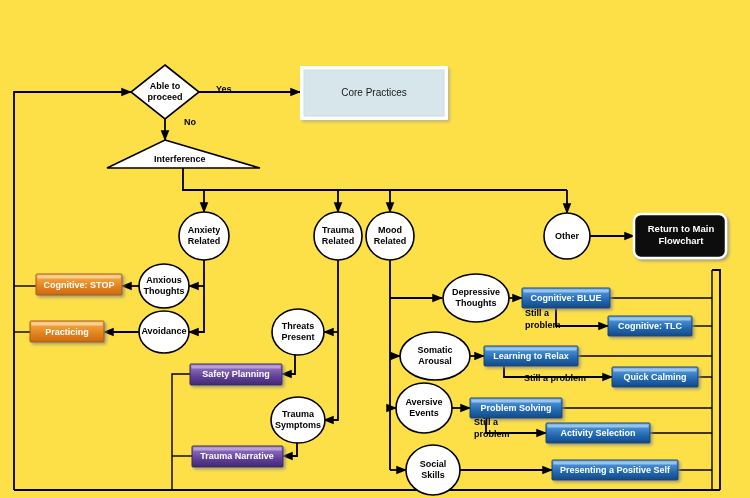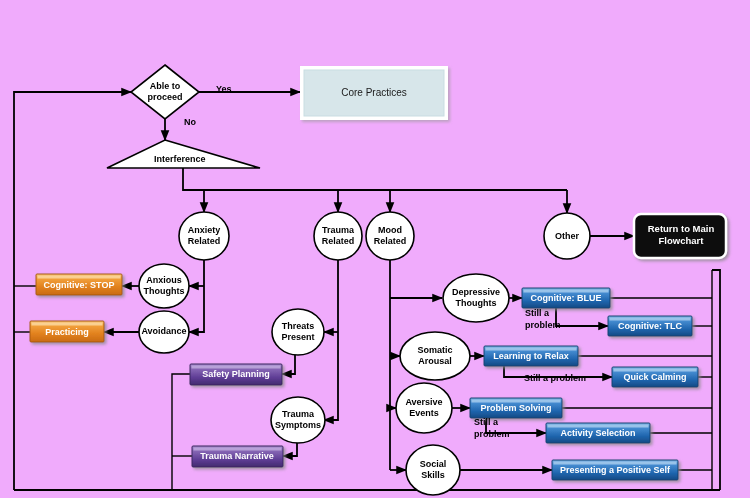--- a/index.html
+++ b/index.html
@@ -4,21 +4,21 @@
 <style>
   html, body {
     margin: 0;
     padding: 0;
     background: #ffffff;
   }
   #canvas {
     position: relative;
     width: 750px;
     height: 498px;
-    background: #f0abfc;
+    background: #fde047;
     font-family: "Liberation Sans", sans-serif;
     overflow: hidden;
   }
   svg.layer {
     position: absolute;
     left: 0;
     top: 0;
     width: 750px;
     height: 498px;
   }

